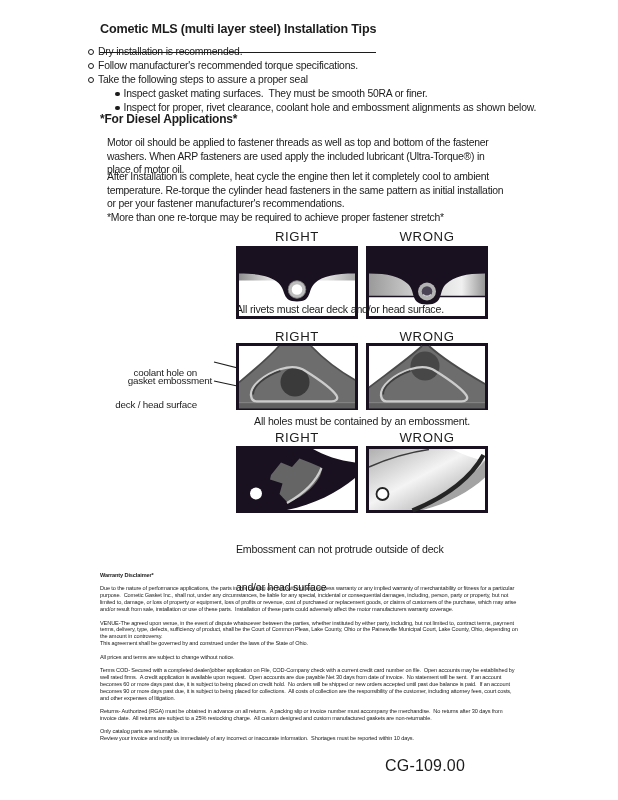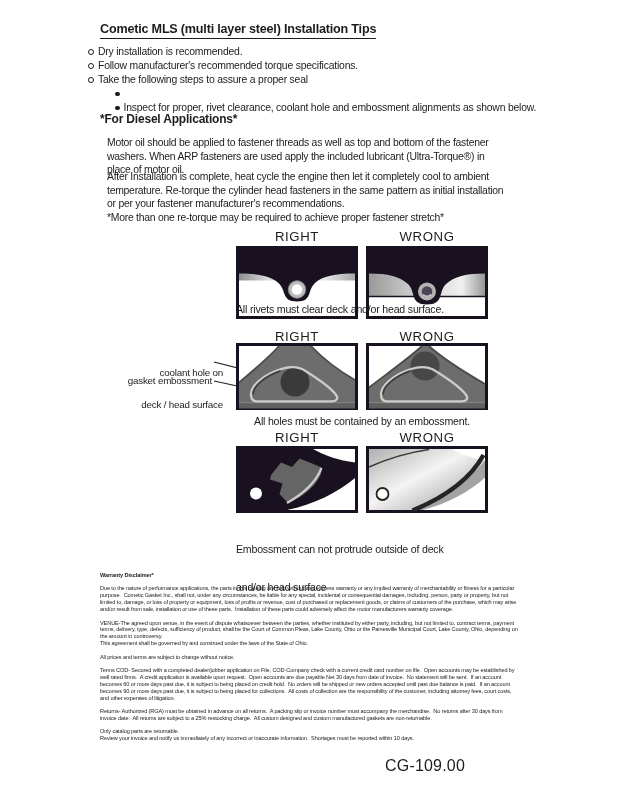--- a/index.html
+++ b/index.html
@@ -4,21 +4,21 @@
 <style>
   html,body{margin:0;padding:0;}
   body{
     width:618px;height:800px;background:#ffffff;position:relative;
     font-family:"Liberation Sans", sans-serif;color:#1c1c1c;overflow:hidden;
   }
   .abs{position:absolute;}
   
   .title{
     left:100px;top:22px;font-size:12.6px;font-weight:bold;letter-spacing:-0.2px;
-    border-bottom:1.6px solid #1c1c1c;padding-bottom:2px;white-space:pre;
+    border-bottom:1.6px solid #1c1c1c;padding-bottom:16px;white-space:pre;
   }
   
   .tips{left:88px;top:45px;}
   .tip-row{display:flex;align-items:flex-start;height:14px;line-height:14px;
     font-size:10.4px;letter-spacing:-0.2px;white-space:pre;}
   .tip-row.sub{margin-left:27px;}
   .marker{width:4px;height:4px;border:1.1px solid #1c1c1c;border-radius:50%;
     margin:4px 4px 0 0;flex:0 0 auto;}
   .tip-row.sub .marker{background:#1c1c1c;width:4.5px;height:4.5px;border:none;margin-top:4.5px;}
   
@@ -53,20 +53,21 @@
   <div class="tip-row">
     <span class="marker"></span>
     <span>Follow manufacturer's recommended torque specifications.</span>
   </div>
   <div class="tip-row">
     <span class="marker"></span>
     <span>Take the following steps to assure a proper seal</span>
   </div>
   <div class="tip-row sub">
     <span class="marker"></span>
+    <span>Inspect gasket mating surfaces.  They must be smooth 50RA or finer.</span>
   </div>
   <div class="tip-row sub">
     <span class="marker"></span>
     <span>Inspect for proper, rivet clearance, coolant hole and embossment alignments as shown below.</span>
   </div>
 </div>
 
 <div class="abs h2">*For Diesel Applications*</div>
 <div class="abs para" style="top:136px;">Motor oil should be applied to fastener threads as well as top and bottom of the fastener washers. When ARP fasteners are used apply the included lubricant (Ultra-Torque®) in place of motor oil.</div>
 <div class="abs para" style="top:170px;">After Installation is complete, heat cycle the engine then let it completely cool to ambient temperature. Re-torque the cylinder head fasteners in the same pattern as initial installation or per your fastener manufacturer's recommendations.</div>
@@ -109,21 +110,21 @@
     <line x1="3" y1="50.5" x2="119" y2="50.5" stroke="#19111f" stroke-width="1.4"></line>
     <path d="M3,3 H119 V27.5 C100,27.5 88,30.5 80,38 C72,45.5 78.5,58.5 61,58.5 C43.5,58.5 50,45.5 42,38 C34,30.5 22,27.5 3,27.5 Z" fill="#19111f"></path>
     <circle cx="61" cy="45.5" r="9" fill="#b3b3b3"></circle>
     <circle cx="61" cy="45.5" r="5.3" fill="#4b4456"></circle>
     <path d="M57,48.5 A5.3,5.3 0 0 0 65,48.5" stroke="#cfcfcf" stroke-width="1.6" fill="none"></path>
   </svg>
 </div>
 
 <div class="abs caption" style="left:236px;top:303px;">All rivets must clear deck and/or head surface.</div>
 
-<div class="abs ptr-label" style="left:106px;top:346px;width:117px;">
+<div class="abs ptr-label" style="left:80px;top:346px;width:117px;">
   <div>coolant hole on</div>
   <div>deck / head surface</div>
 </div>
 <div class="abs ptr-label" style="left:95px;top:376px;width:117px;">gasket embossment</div>
 
 <svg class="abs" style="left:0;top:330px;" width="618" height="92">
   <line x1="214" y1="32" x2="293" y2="52" stroke="#1c1c1c" stroke-width="1.1"></line>
   <line x1="214" y1="51" x2="256" y2="60" stroke="#1c1c1c" stroke-width="1.1"></line>
 </svg>
 

